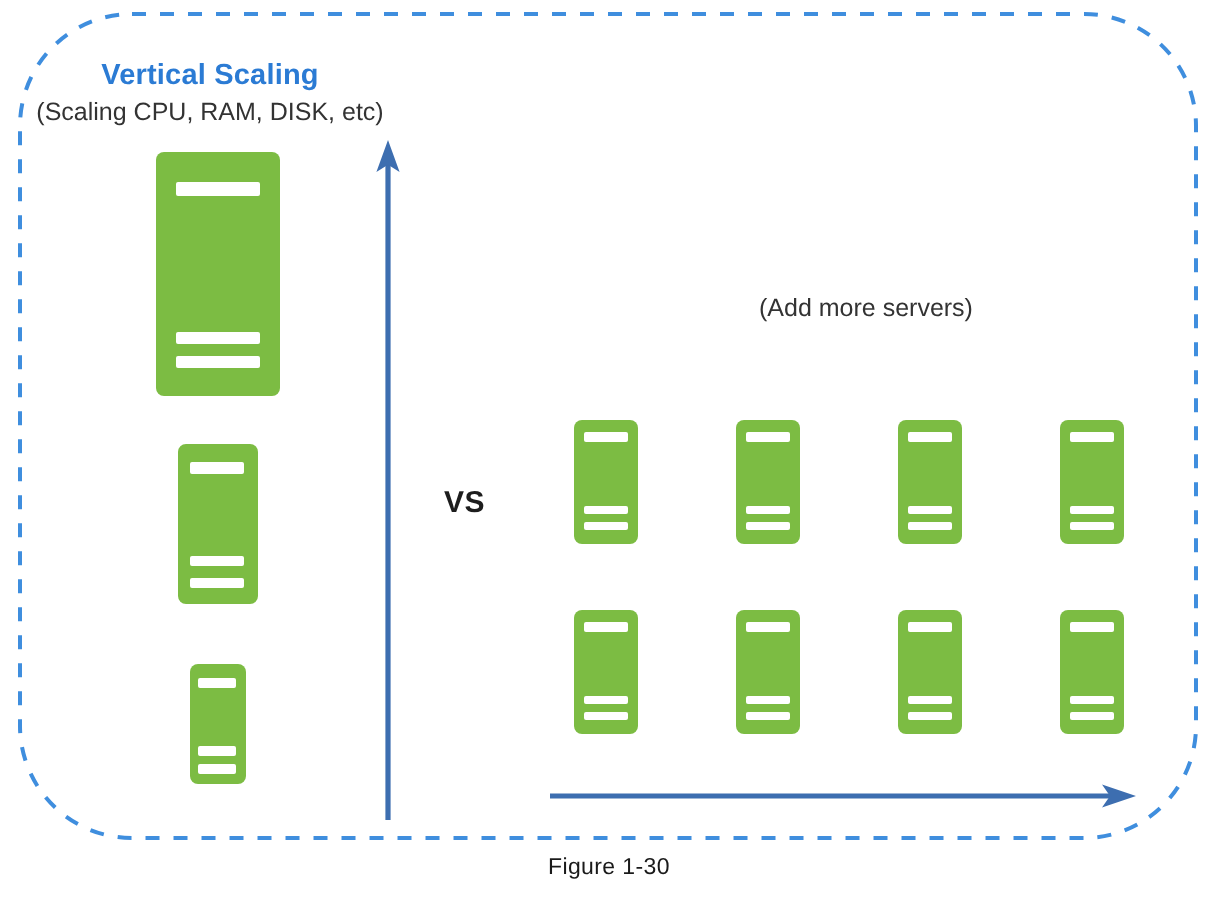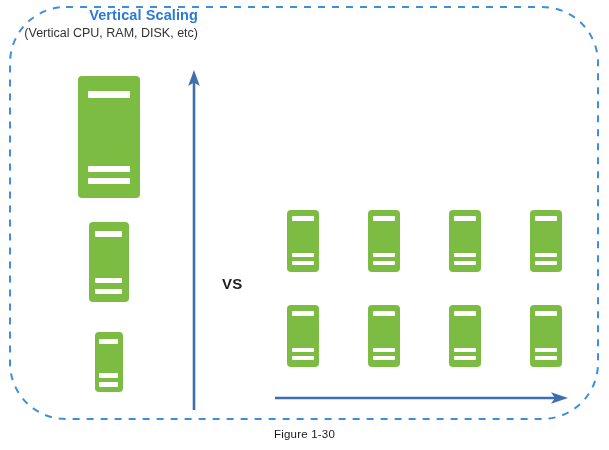--- a/index.html
+++ b/index.html
@@ -35,30 +35,29 @@
     font-size: 14.5px;
     font-weight: bold;
     letter-spacing: 0.1px;
   }
   .label-sub {
     font-size: 12.5px;
     font-weight: normal;
     color: #333333;
     margin-top: 2px;
   }
-  #vertical-label { left: 12px; top: 6px; width: 186px; text-align: right; }
+  #vertical-label { left: 12px; top: 29px; width: 186px; }
   #horizontal-label { left: 338px; top: 145px; width: 190px; }
 
   .vs-text {
     position: absolute;
     font-size: 15px;
     font-weight: bold;
     color: #1d1d1d;
     letter-spacing: 0.3px;
-    margin-top: 32px;
   }
 
   .server {
     position: absolute;
   }
   .server-body {
     position: absolute;
     left: 0;
     top: 0;
     width: 100%;
@@ -96,24 +95,25 @@
     </g>
 
     <g>
       <line x1="275" y1="398" x2="556" y2="398" stroke="#3d6eb0" stroke-width="2.6"></line>
       <polygon points="568,398 551,392.2 555,398 551,403.8" fill="#3d6eb0"></polygon>
     </g>
   </svg>
 
   <div class="label-block" id="vertical-label">
     <div class="label-title" style="color:#2b7bd4">Vertical Scaling</div>
-    <div class="label-sub">(Vertical CPU, RAM, DISK, etc)</div>
+    <div class="label-sub">(Scaling CPU, RAM, DISK, etc)</div>
   </div>
 
   <div class="label-block" id="horizontal-label">
+    <div class="label-sub">(Add more servers)</div>
   </div>
 
   <div class="vs-text" id="vs-label" style="left: 222px; top: 243px; color: rgb(29, 29, 29);">VS</div>
 
   <div id="vertical-servers">
       <div class="server" style="left: 78px; top: 76px; width: 62px; height: 122px;">
         <div class="server-body" style="background: rgb(124, 188, 67);"></div>
         <div class="server-bar" style="background: rgb(255, 255, 255); left: 10px; width: 42px; top: 15px; height: 7px;"></div>
         <div class="server-bar" style="background: rgb(255, 255, 255); left: 10px; width: 42px; top: 90px; height: 6px;"></div>
         <div class="server-bar" style="background: rgb(255, 255, 255); left: 10px; width: 42px; top: 102px; height: 6px;"></div>

